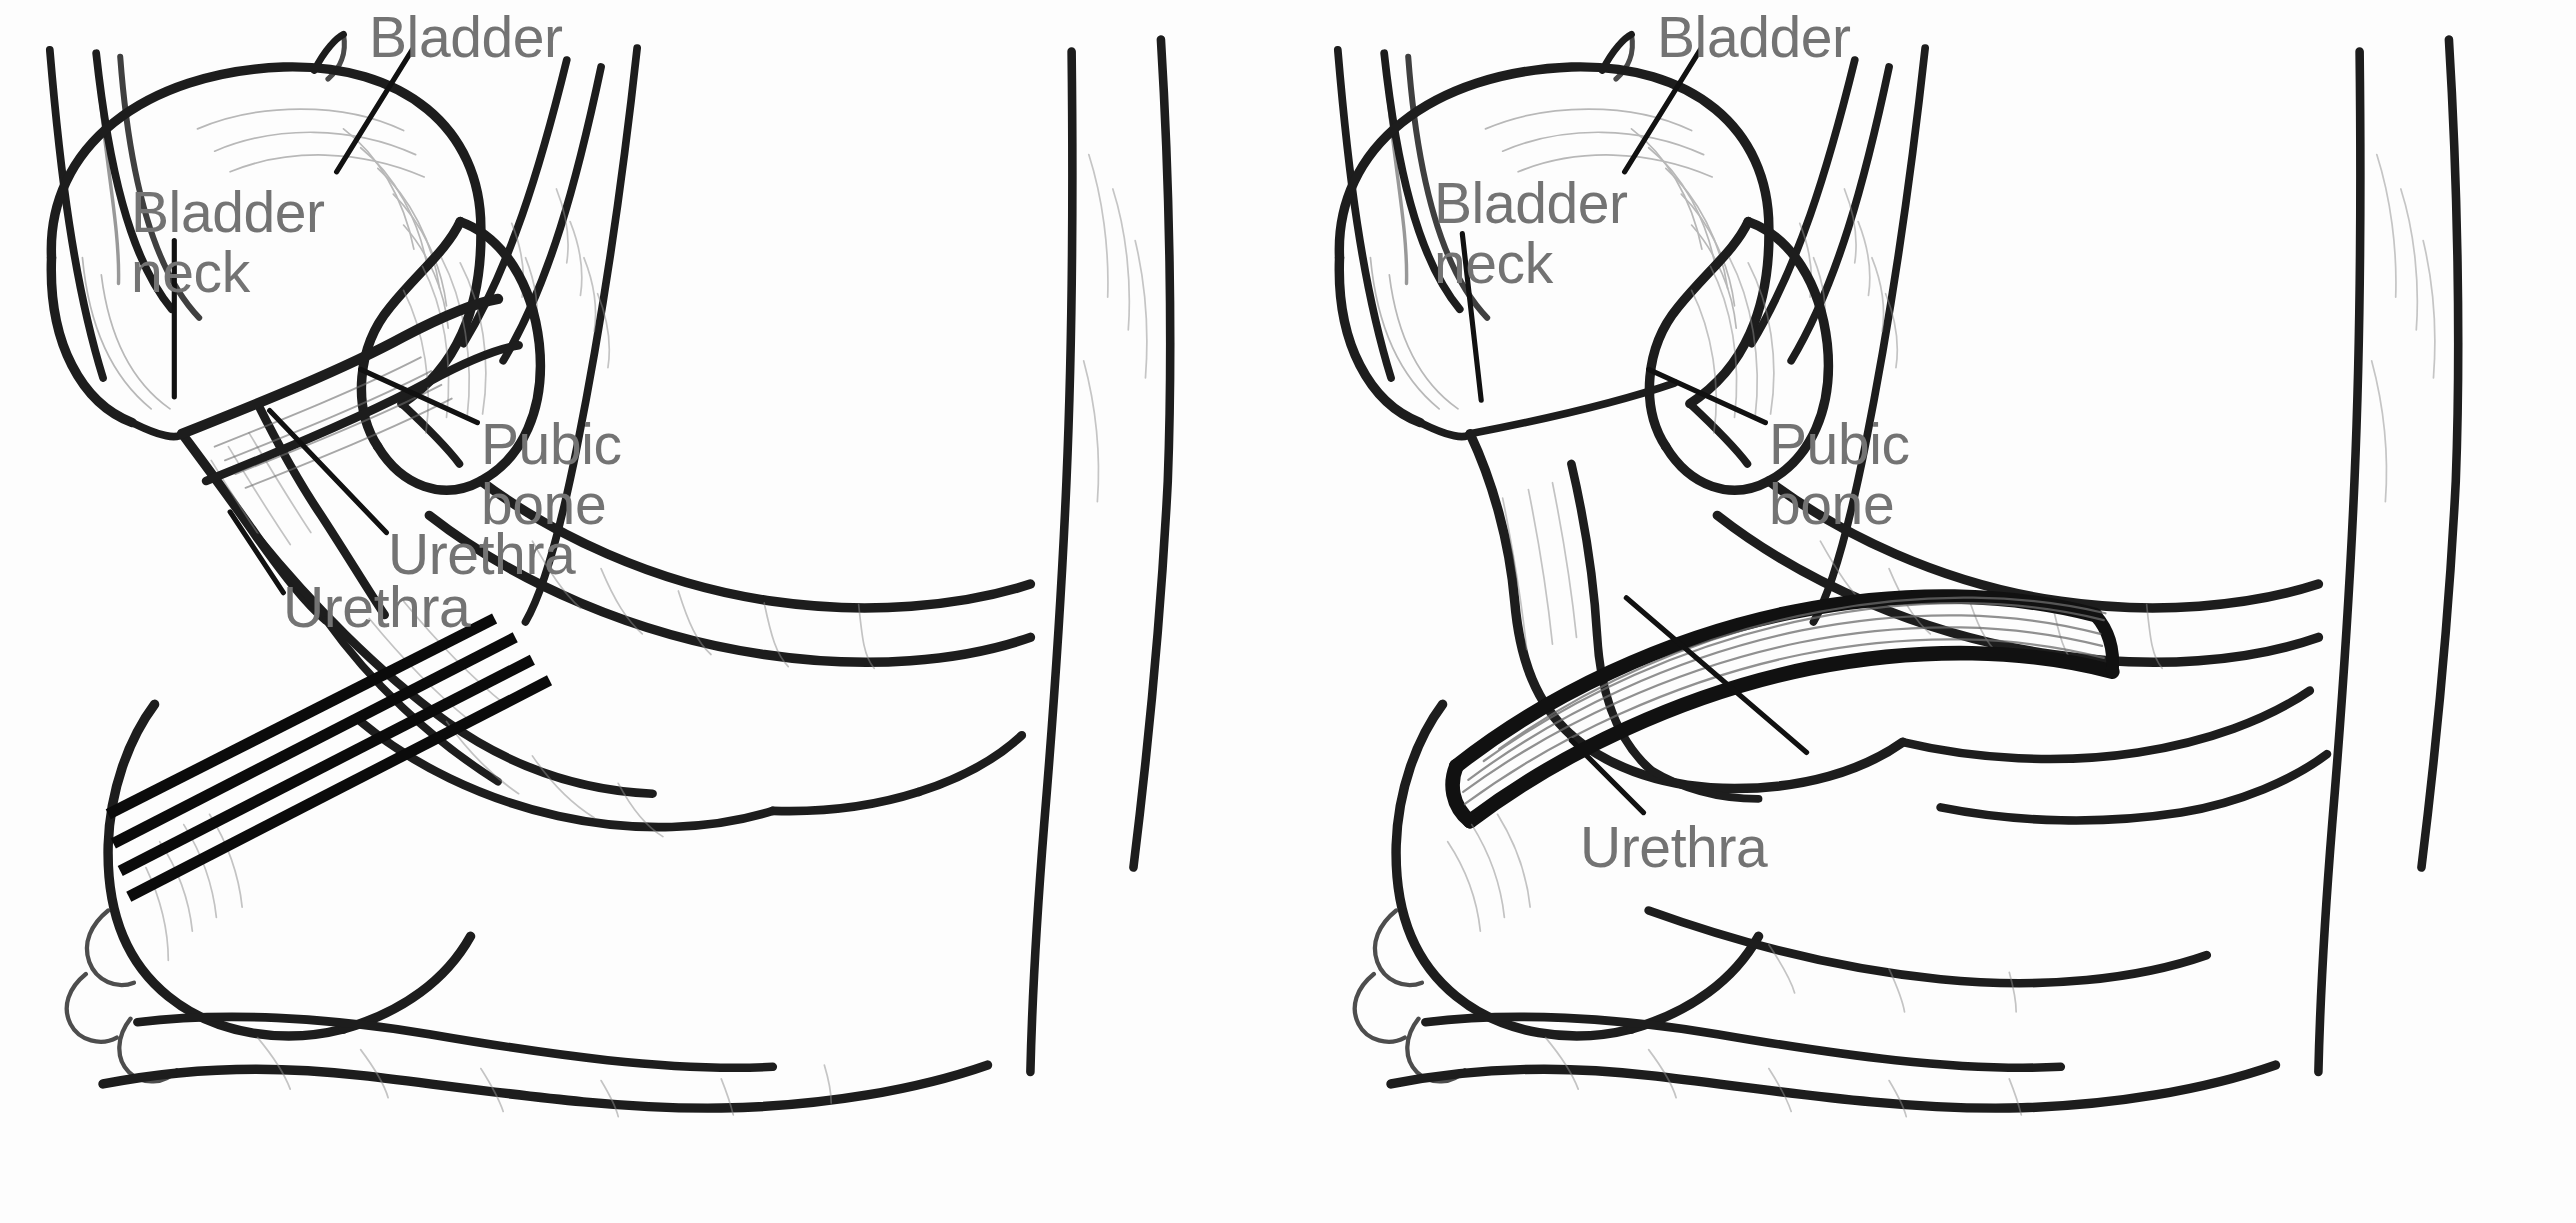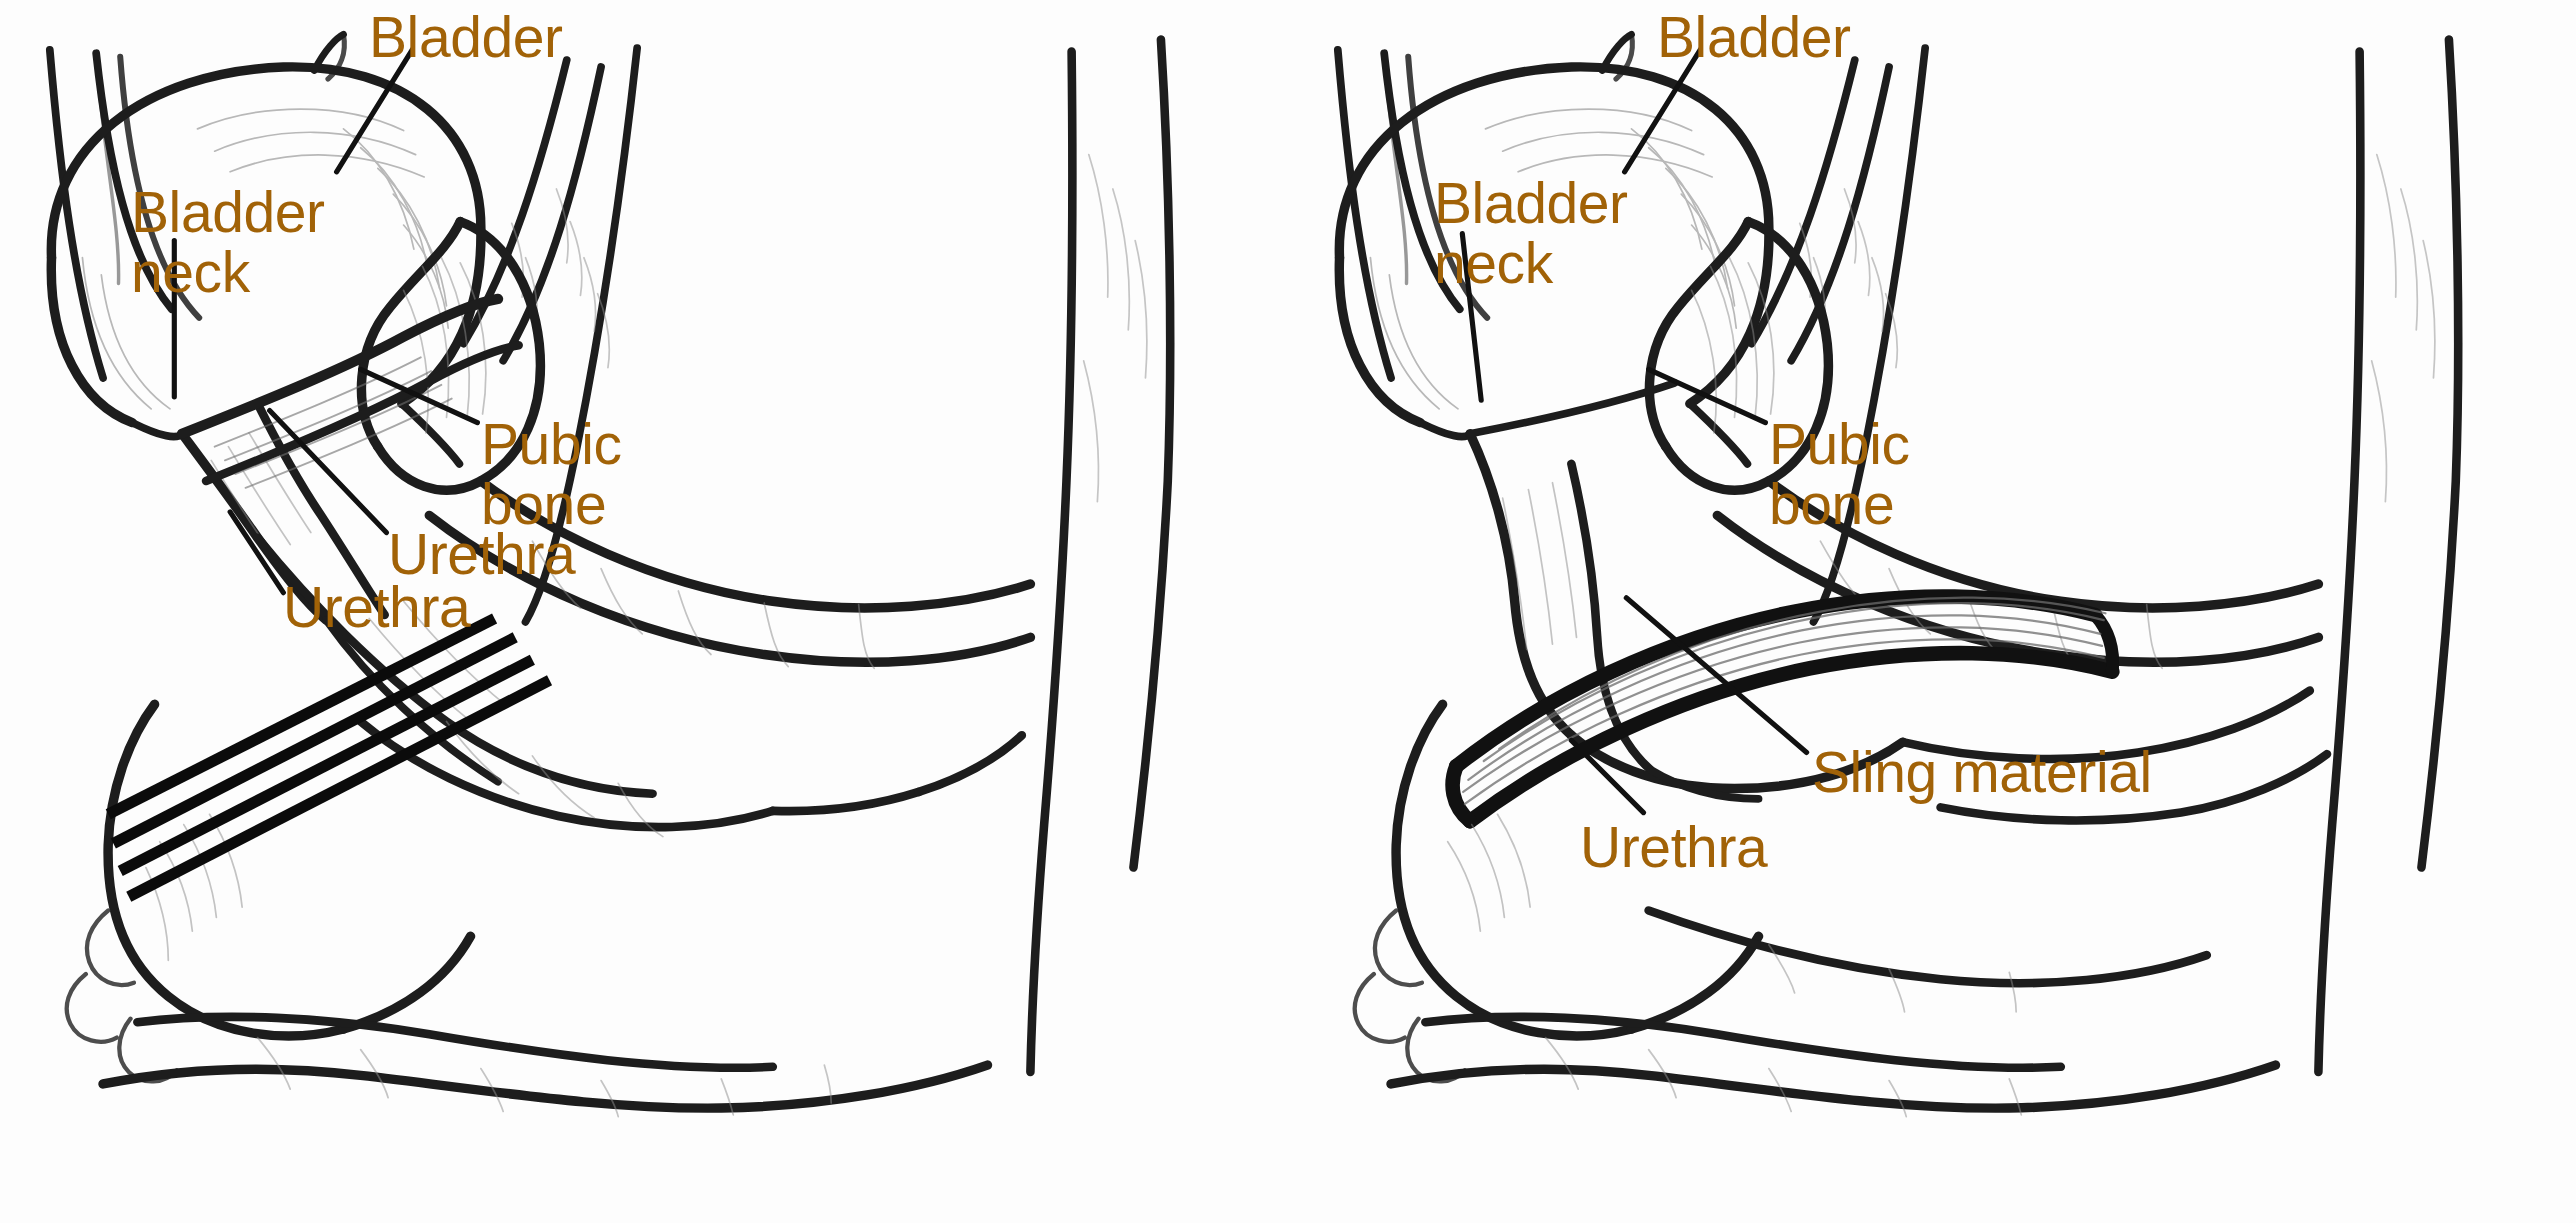--- a/index.html
+++ b/index.html
@@ -27,21 +27,21 @@
   .panel svg {
     position: absolute;
     inset: 0;
     width: 100%;
     height: 100%;
     display: block;
   }
 
   .label {
     position: absolute;
-    color: #a16207;
+    color: #737373;
     font-size: 57px;
     line-height: 1.06;
     white-space: pre;
     letter-spacing: -0.4px;
     font-family: "Liberation Sans", sans-serif;
   }
   .label.two-line { white-space: pre-line; }
 </style>
 </head>
 <body>
@@ -372,19 +372,18 @@
     </svg>
 
     <div class="label" style="left:369px; top:6.9px;">Bladder</div>
 
     <div class="label two-line" style="left:146px; top:173px;">Bladder
 neck</div>
 
     <div class="label two-line" style="left:481px; top:414px;">Pubic
 bone</div>
 
-    <div class="label" style="left:524px; top:742px;">Sling material</div>
 
     <div class="label" style="left:292px; top:817px;">Urethra</div>
   </div>
 
 </div>
 
 
 </body></html>

